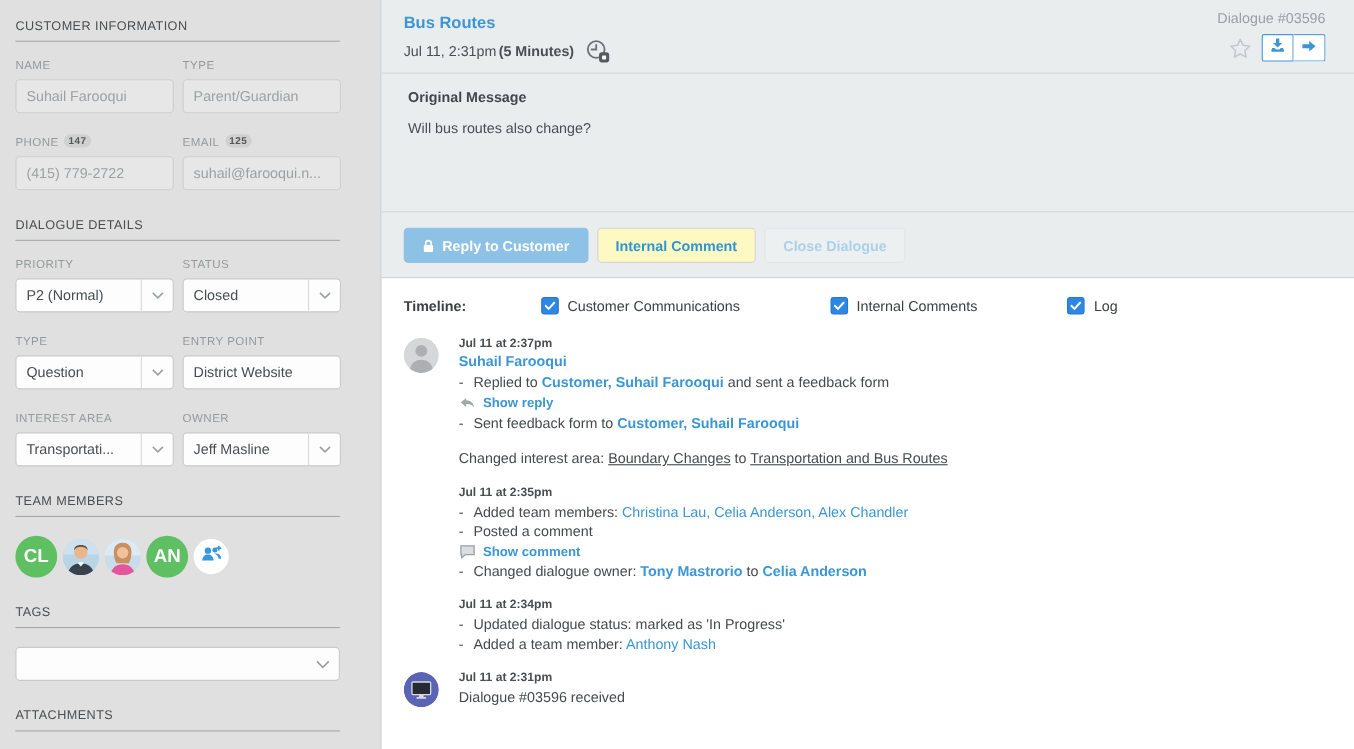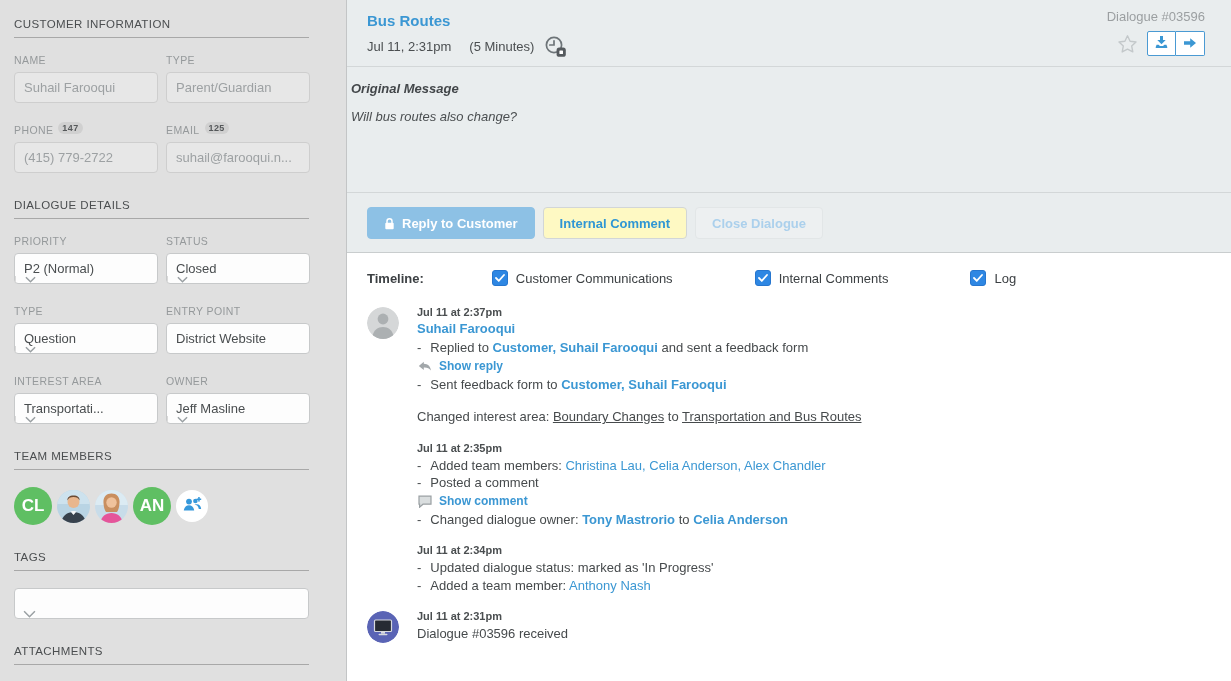--- a/index.html
+++ b/index.html
@@ -8,48 +8,48 @@
   .app { display:flex; width:1231px; height:681px; }
 
   
   .sidebar { width:347px; min-width:347px; background:#e0e0e0; border-right:1px solid #c3c5c6; padding:18px 37px 0 14px; }
   .sb-heading { font-size:11.5px; font-weight:400; color:#4b4e50; letter-spacing:.4px; border-bottom:1px solid #a8a8a8; padding-bottom:7px; }
   .sb-section { margin-bottom:26px; }
   .field-grid { display:grid; grid-template-columns:144px 144px; column-gap:8px; row-gap:21px; margin-top:16px; }
   .fld-label { display:flex; align-items:center; font-size:10.5px; color:#95999b; letter-spacing:.4px; margin-bottom:6px; }
   .cnt-badge { font-size:9px; font-weight:bold; color:#55585a; background:#d0d0d0; border-radius:8px; padding:1px 4px; margin-left:5px; position:relative; top:-2px; }
   .ro-input { width:100%; height:31px; background:#e7e7e7; border:1px solid #cecece; border-radius:4px; padding:0 9px; font-size:13px; color:#9da1a3; font-family:"Liberation Sans",sans-serif; white-space:nowrap; overflow:hidden; text-overflow:ellipsis; }
-  .select { display:flex; height:31px; background:#fdfdfd; border:1px solid #c7c9ca; border-radius:4px; overflow:hidden;flex-direction:column; }
+  .select { display:flex; height:31px; background:#fdfdfd; border:1px solid #c7c9ca; border-radius:4px; overflow:hidden; }
   .select .val { flex:1; padding:0 9px; line-height:29px; font-size:13px; color:#494d4f; white-space:nowrap; overflow:hidden; text-overflow:ellipsis; }
   .select .chev { width:29px; min-width:29px; border-left:1px solid #d9d9d9; display:flex; align-items:center; justify-content:center; }
   .select.noborder .chev { border-left:none; }
   .plain-input { width:100%; height:31px; background:#fdfdfd; border:1px solid #c7c9ca; border-radius:4px; padding:0 9px; font-size:13px; color:#494d4f; font-family:"Liberation Sans",sans-serif; }
   .avatars-row { display:flex; align-items:center; gap:5px; margin-top:17px; }
   .av { border-radius:50%; display:flex; align-items:center; justify-content:center; overflow:hidden; }
   .av-initials { width:38px; height:38px; background:#5fbf63; color:#fff; font-weight:bold; font-size:17px; }
   .av-photo { width:33px; height:33px; }
   .av-add { width:32px; height:32px; background:#fff; }
   .tags-select-wrap { margin-top:17px; }
 
   
   .main { flex:1; display:flex; flex-direction:column; background:#fff; }
   .top-band { background:#e9edee; }
   .panel-hdr { position:relative; height:67px; border-bottom:1px solid #d3d7d8; padding:12px 20px; }
   .dlg-title { font-size:15px; font-weight:bold; color:#3b97d3; }
   .hdr-meta { margin-top:6px; font-size:13px; color:#4a4e50; display:flex; align-items:center; }
-  .hdr-duration { font-weight:normal; margin-left:18px; }
+  .hdr-duration { font-weight:bold; margin-left:2px; }
   .clock-wrap { margin-left:10px; display:inline-flex; }
   .hdr-right { position:absolute; top:9px; right:26px; text-align:right; }
   .dlg-id { font-size:13px; color:#9b9fa1; }
   .hdr-icons { display:flex; align-items:center; justify-content:flex-end; gap:9px; margin-top:7px; }
   .icon-btn-group { display:flex; }
   .icon-btn { width:29px; height:25px; background:#fff; border:1px solid #4a9ad3; display:flex; align-items:center; justify-content:center; cursor:pointer; }
   .icon-btn:first-child { border-radius:2px 0 0 2px; }
   .icon-btn + .icon-btn { border-left:none; border-radius:0 2px 2px 0; }
-  .orig-msg { height:126px; border-bottom:1px solid #d3d7d8; padding:14px 4px;font-style:italic; }
+  .orig-msg { height:126px; border-bottom:1px solid #d3d7d8; padding:14px 24px; }
   .orig-msg-hdr { font-size:13px; font-weight:bold; color:#43474a; }
   .orig-msg-body { font-size:13px; color:#4a4e50; margin-top:13px; }
   .actions { height:60px; border-bottom:1px solid #c9cdce; padding:14px 20px; display:flex; gap:8px; }
   .btn { height:32px; border-radius:4px; font-size:13px; font-weight:bold; font-family:"Liberation Sans",sans-serif; display:inline-flex; align-items:center; padding:0 16px; cursor:pointer; }
   .btn-reply { background:#8dc1e5; border:1px solid #8dc1e5; color:#fff; gap:7px; }
   .btn-internal { background:#fef9c3; border:1px solid #d2d6d7; color:#2f96d4; }
   .btn-close { background:#edf0f1; border:1px solid #e2e6e7; color:#abd0ec; }
 
   
   .timeline { flex:1; background:#fff; padding:17px 20px; overflow:hidden; }

